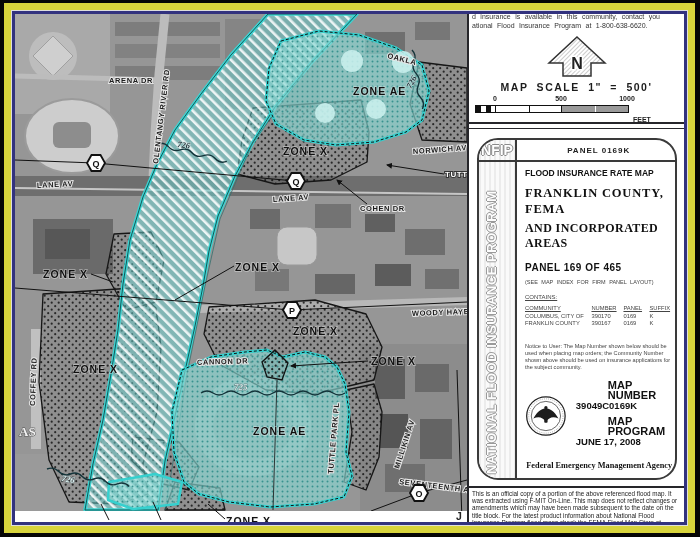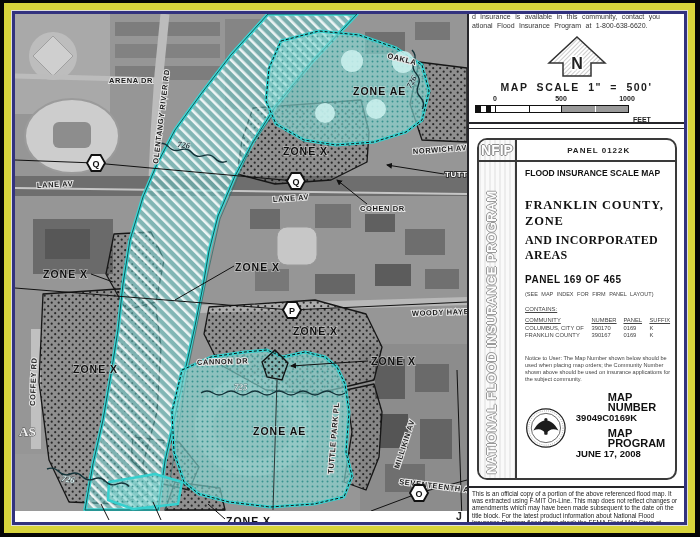--- a/index.html
+++ b/index.html
@@ -26,37 +26,37 @@
   .sb-seg{position:absolute;top:0;height:6px;border:1px solid #111;box-sizing:content-box;}
   .sb-pre{left:0;width:20px;background:repeating-linear-gradient(90deg,#111 0 5px,#fff 5px 10px);}
   .sb-s1{left:20px;width:66px;background:#fff;}
   .sb-s2{left:86px;width:66px;background:#9a9a9a;}
   .sb-tick{position:absolute;top:0;width:1px;height:6px;background:#111;}
   .sb-feet{position:absolute;left:158px;top:11px;font-weight:bold;}
   .rule1{position:absolute;top:108px;left:0;right:0;border-top:2px solid #26262a;}
   .rule2{position:absolute;top:114px;left:0;right:0;border-top:1px solid #26262a;}
 
   .nfip-box{position:absolute;top:124px;left:8px;width:200px;height:342px;border:2px solid #3a3a3a;
-            border-radius:10px;background:#fff;display:flex;overflow:hidden;box-sizing:border-box;}
+            border-radius:21px;background:#fff;display:flex;overflow:hidden;box-sizing:border-box;}
   .nfip-strip{width:36px;border-right:2px solid #3a3a3a;position:relative;flex:none;
               background:repeating-linear-gradient(90deg,#ececec 0 2px,#fafafa 2px 5px);}
   .nfip-logo{position:absolute;top:0;left:0;right:0;height:20px;line-height:20px;text-align:center;
              font-size:14px;font-weight:bold;color:#fff;letter-spacing:0;
              text-shadow:-1px 0 #8a8a8a,1px 0 #8a8a8a,0 -1px #8a8a8a,0 1px #8a8a8a;
              border-bottom:2px solid #3a3a3a;}
   .nfip-vert{position:absolute;left:5px;top:24px;height:310px;writing-mode:vertical-rl;
              transform:rotate(180deg);font-size:13px;font-weight:bold;letter-spacing:0.5px;
              color:#fdfdfd;text-shadow:-1px 0 #9a9a9a,1px 0 #9a9a9a,0 -1px #9a9a9a,0 1px #9a9a9a;
              white-space:nowrap;}
   .nfip-main{flex:1;padding:0 7px 4px 8px;position:relative;}
   .panel-label{text-align:center;font-size:8px;font-weight:bold;letter-spacing:1px;
                padding:6px 0 5px;border-bottom:2px solid #3a3a3a;margin:0 -7px 6px -8px;}
   .firm-title{font-size:25px;font-weight:bold;letter-spacing:1px;line-height:1;margin-top:4px;color:#111;}
   .firm-sub{font-size:8.5px;font-weight:bold;margin-top:4px;color:#111;}
-  .county{font-family:"Liberation Serif",serif;font-weight:bold;font-size:12.5px;margin-top:20px;letter-spacing:0.8px;color:#111;}
+  .county{font-family:"Liberation Serif",serif;font-weight:bold;font-size:12.5px;margin-top:8px;letter-spacing:0.8px;color:#111;}
   .state{font-family:"Liberation Serif",serif;font-weight:bold;font-size:12.5px;margin-top:1px;letter-spacing:0.8px;color:#111;}
   .areas{font-family:"Liberation Serif",serif;font-weight:bold;font-size:12px;margin-top:4px;letter-spacing:0.4px;color:#111;}
   .panel-of{font-size:10px;font-weight:bold;margin-top:11px;letter-spacing:0.5px;color:#111;}
   .see-note{font-size:5.5px;margin-top:6px;color:#444;word-spacing:2px;}
   .contains{font-size:6px;margin-top:9px;color:#444;text-decoration:underline;}
   .ctable{margin-top:5px;font-size:5.8px;color:#444;}
   .crow{display:grid;grid-template-columns:1fr 30px 24px 24px;column-gap:2px;line-height:7.5px;}
   .chead span{text-decoration:underline;}
   .notice{font-size:5.6px;line-height:7px;margin-top:15px;color:#444;}
   .seal-row{display:flex;margin-top:9px;align-items:center;}
@@ -309,24 +309,24 @@
 
     <div class="rule1"></div>
     <div class="rule2"></div>
 
     <div class="nfip-box">
       <div class="nfip-strip">
         <div class="nfip-logo">NFIP</div>
         <div class="nfip-vert">NATIONAL FLOOD INSURANCE PROGRAM</div>
       </div>
       <div class="nfip-main">
-        <div class="panel-label">PANEL 0122K</div>
-        <div class="firm-sub">FLOOD INSURANCE SCALE MAP</div>
+        <div class="panel-label">PANEL 0169K</div>
+        <div class="firm-sub">FLOOD INSURANCE RATE MAP</div>
         <div class="county">FRANKLIN COUNTY,</div>
-        <div class="state">ZONE</div>
+        <div class="state">FEMA</div>
         <div class="areas">AND INCORPORATED AREAS</div>
         <div class="panel-of">PANEL 169 OF 465</div>
         <div class="see-note">(SEE MAP INDEX FOR FIRM PANEL LAYOUT)</div>
         <div class="contains">CONTAINS:</div>
         <div class="ctable">
           <div class="crow chead">
             <span>COMMUNITY</span>
             <span>NUMBER</span>
             <span>PANEL</span>
             <span>SUFFIX</span>
@@ -354,20 +354,21 @@
             <circle cx="25" cy="15" r="2" fill="#1d1d1d"></circle>
             <rect x="23" y="27" width="4" height="6" rx="1" fill="#1d1d1d"></rect>
           </svg>
           <div class="mapnum">
             <div class="mn-label">MAP NUMBER</div>
             <div class="mn-value">39049C0169K</div>
             <div class="mn-label">MAP PROGRAM</div>
             <div class="mn-value">JUNE 17, 2008</div>
           </div>
         </div>
+        <div class="agency">Federal Emergency Management Agency</div>
       </div>
     </div>
 
     <div class="footer-note">This is an official copy of a portion of the above referenced flood map.  It was extracted using F-MIT On-Line.  This map does not reflect changes or amendments which may have been made subsequent to the date on the title block.  For the latest product information about National Flood Insurance Program flood maps check the FEMA Flood Map Store at www.msc.fema.gov</div>
    </div>
 
   </div>
  </div>
 </div>
 

